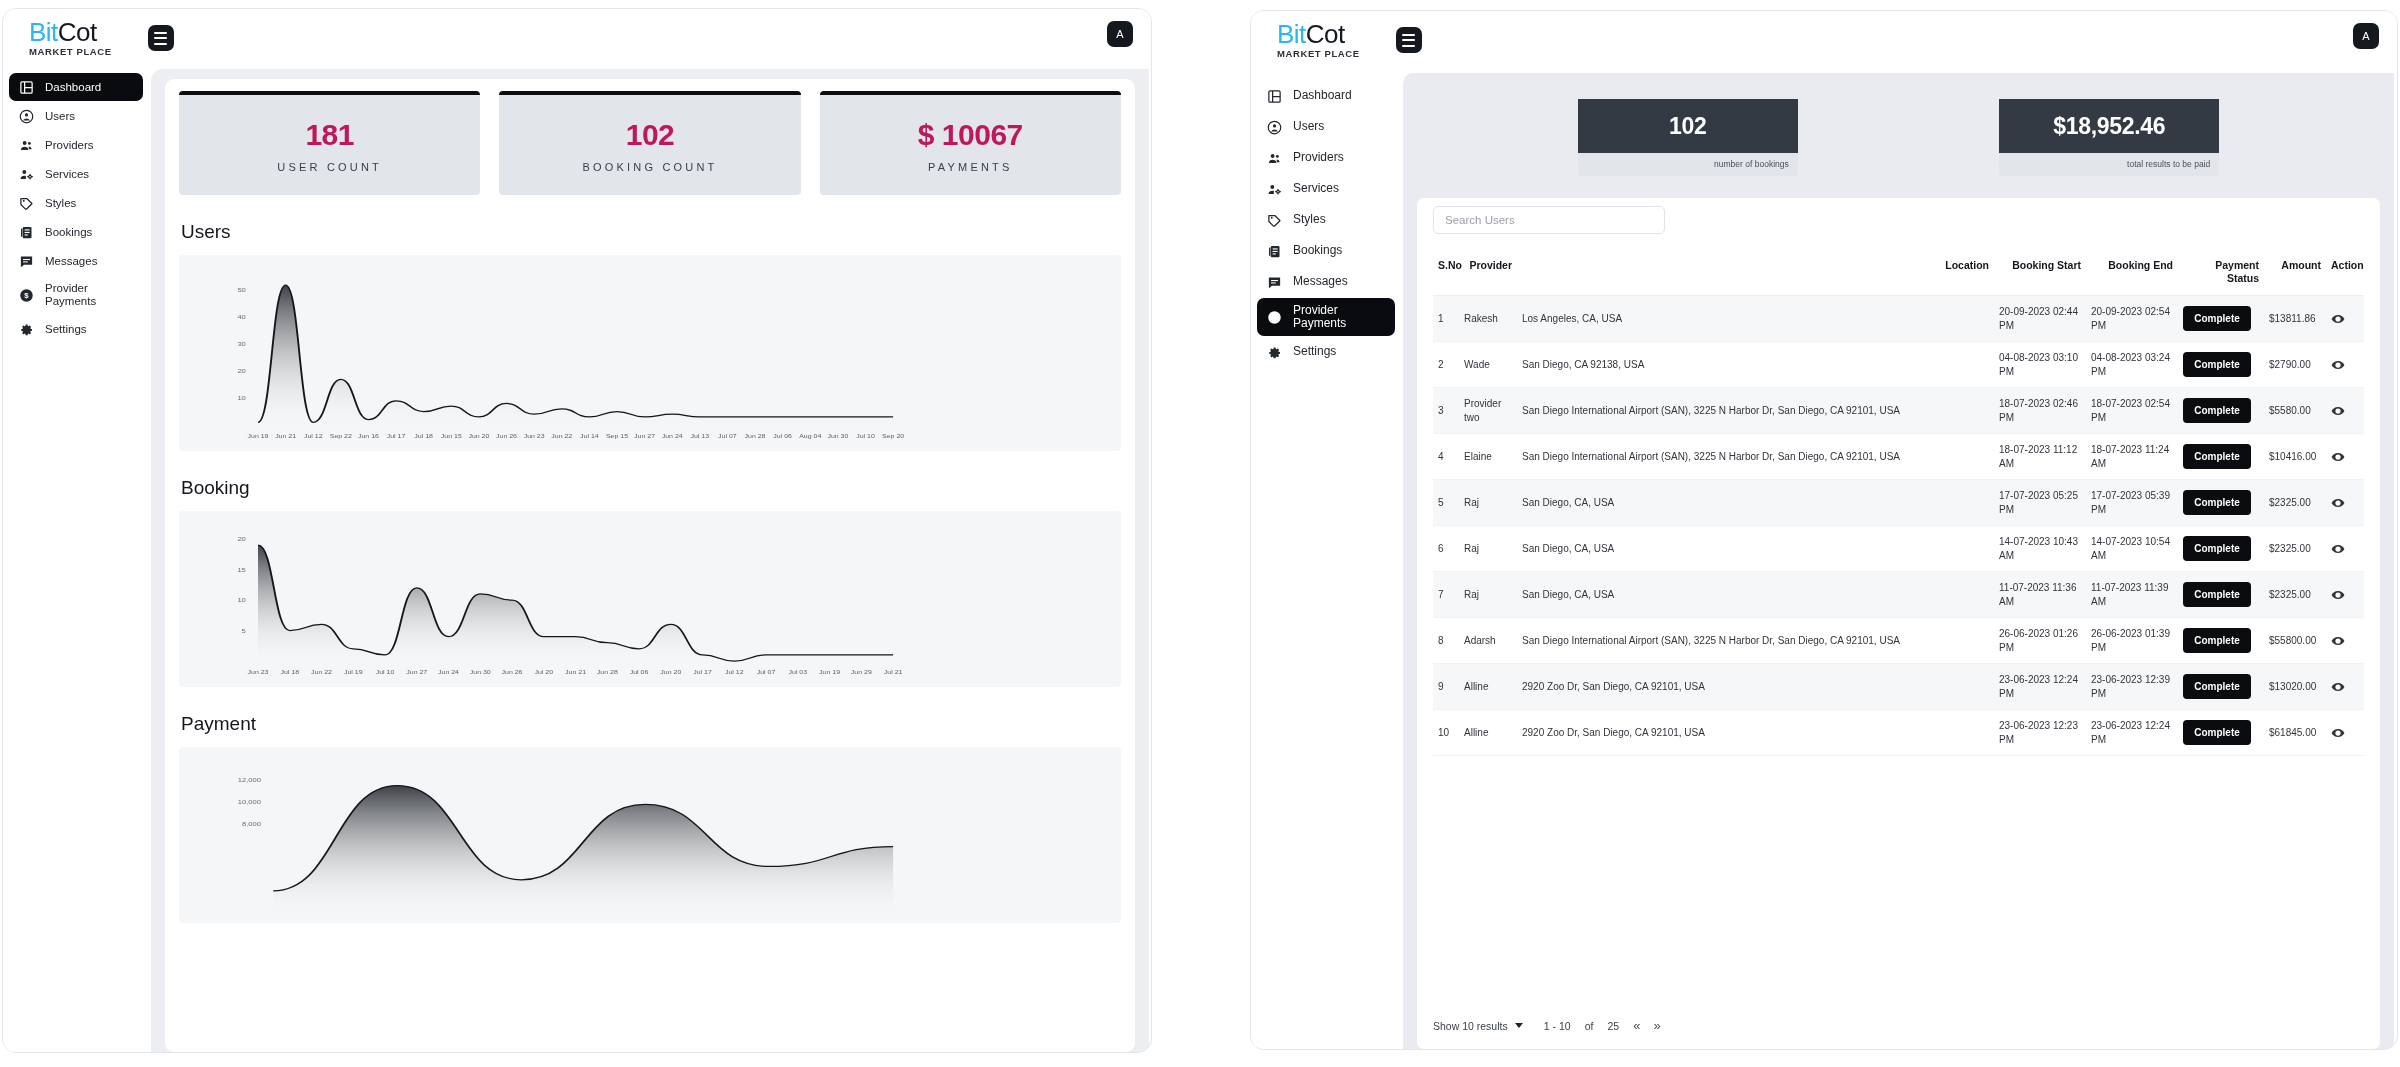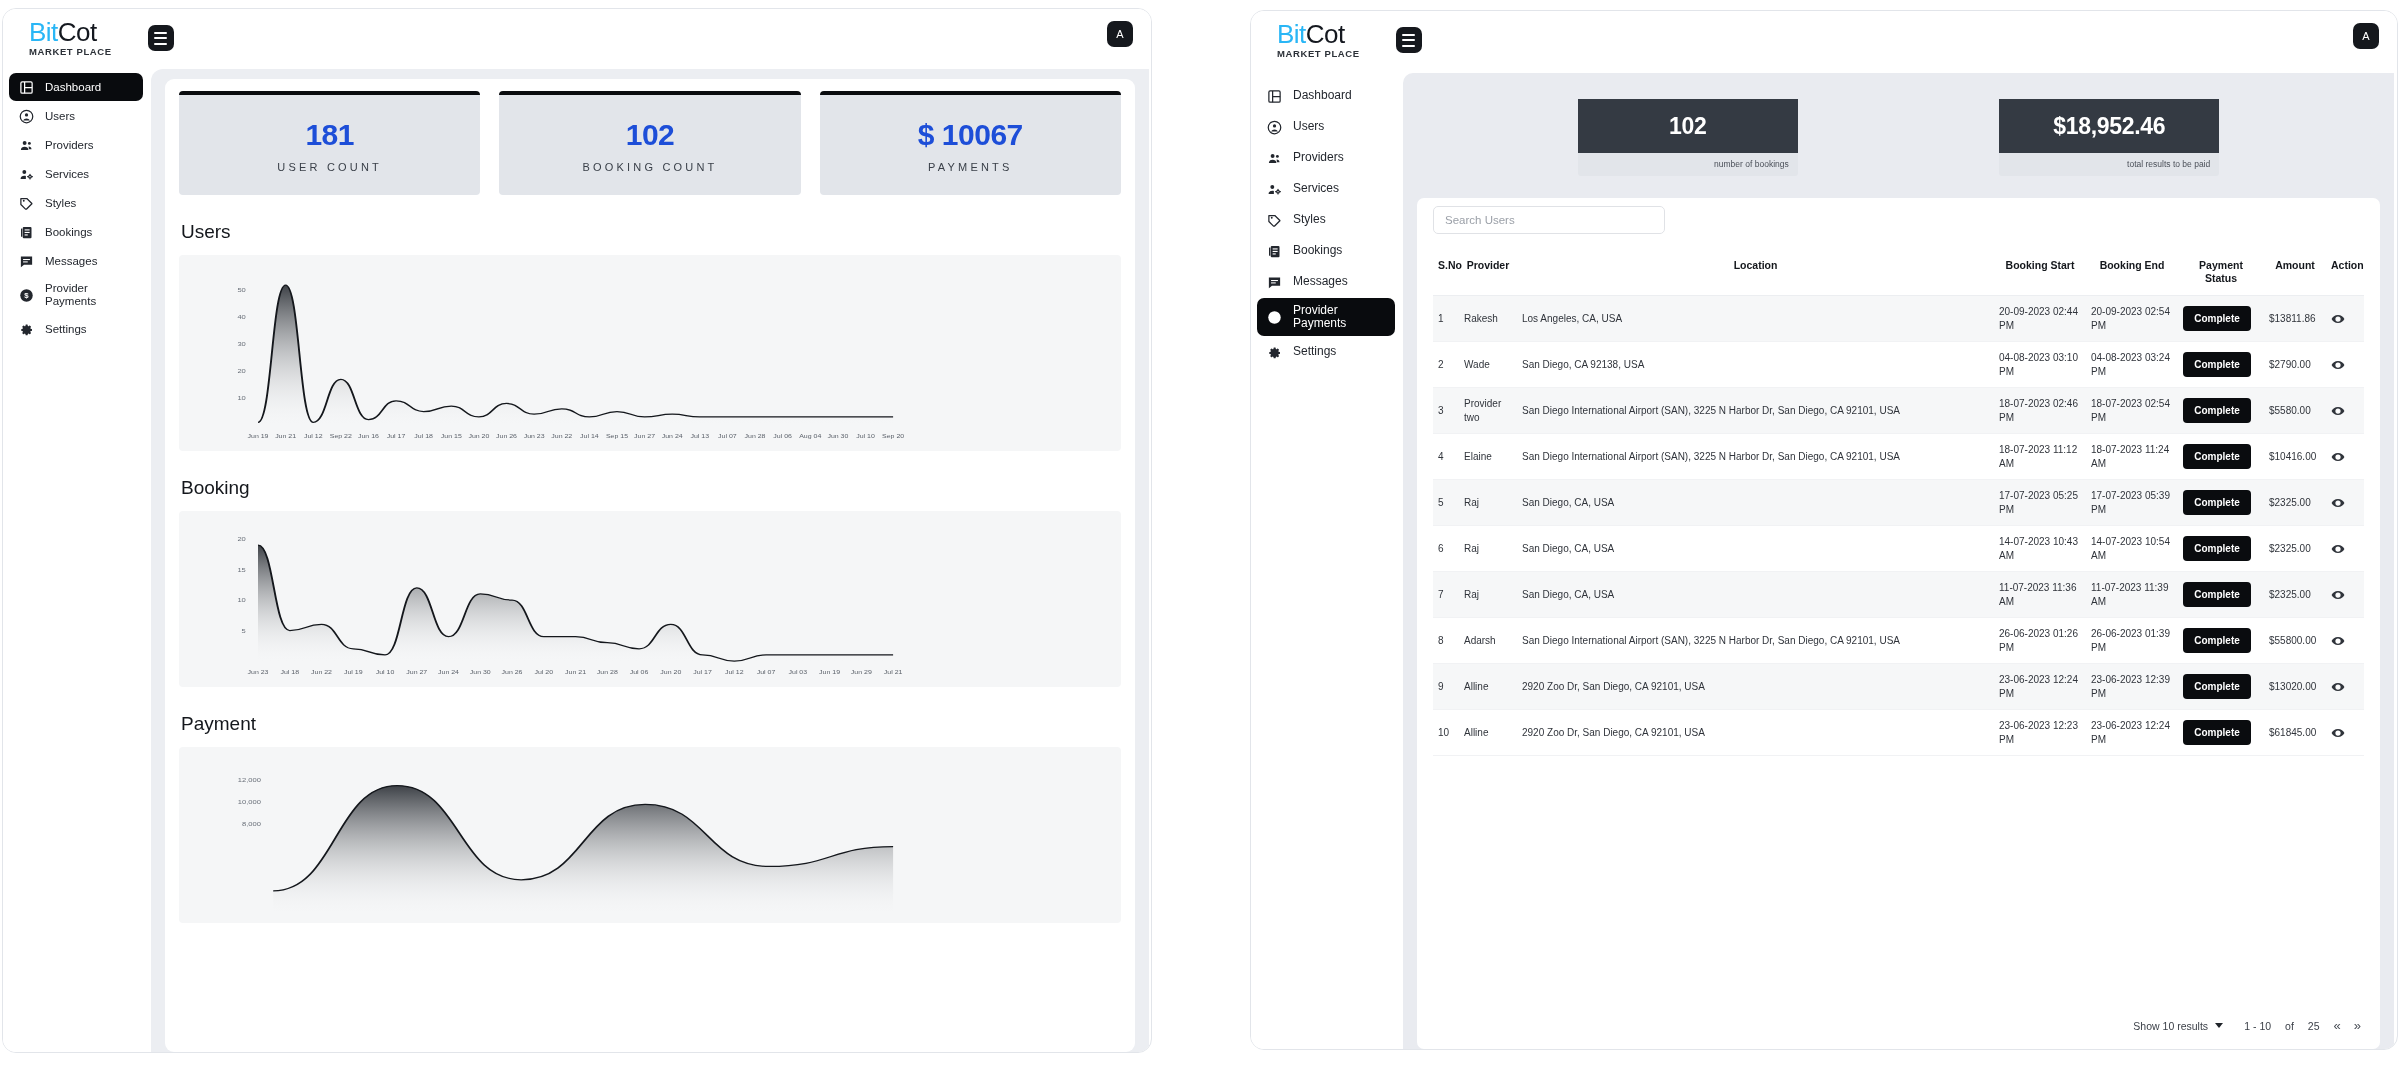--- a/index.html
+++ b/index.html
@@ -113,21 +113,21 @@
   .stat-card {
     flex: 1 1 0;
     background: #e2e5ea;
     border-top: 4px solid #0a0c0f;
     border-radius: 4px;
     height: 104px;
     display: flex; flex-direction: column;
     align-items: center; justify-content: center;
     gap: 9px;
   }
-  .stat-num { font-size: 30px; font-weight: 700; color: #1d4ed8; letter-spacing: -0.5px; }
+  .stat-num { font-size: 30px; font-weight: 700; color: #be185d; letter-spacing: -0.5px; }
   .stat-lbl { font-size: 11px; letter-spacing: 3.2px; color: #3a4049; font-weight: 500; }
 
   .sec-title { font-size: 19px; color: #14171c; margin: 26px 0 12px 2px; font-weight: 400; }
   .chart-box {
     background: #f5f6f7;
     border-radius: 4px;
     height: 196px;
     position: relative;
     overflow: hidden;
   }
@@ -177,21 +177,21 @@
     font-size: 11.5px;
     color: #4a4f57;
     font-family: "Liberation Sans", sans-serif;
     outline: none;
     background: #fff;
   }
   .search-input::placeholder { color: #9ba0a8; }
 
   table { width: 100%; border-collapse: collapse; margin-top: 19px; table-layout: fixed; }
   th {
-    text-align: center;
+    text-align: right;
     font-size: 10.5px;
     font-weight: 700;
     color: #14171c;
     padding: 6px 5px 11px 5px;
     vertical-align: top;
     line-height: 1.2;
     border-bottom: 1px solid #eceef1;
   }
   td {
     font-size: 10px;
@@ -218,21 +218,21 @@
     font-size: 10px; font-weight: 700;
     border-radius: 4px;
     width: 68px; height: 25px;
     border: none;
     cursor: pointer;
     font-family: "Liberation Sans", sans-serif;
   }
   .eye-ic { width: 14px; height: 14px; display: block; cursor: pointer; }
 
   .pager {
-    display: flex; align-items: center; justify-content: flex-end;
+    display: flex; align-items: center; justify-content: flex-start;
     gap: 14px;
     font-size: 10.5px; color: #3a3f47;
     padding: 14px 4px 16px 0;
     margin-top: auto;
   }
   .pager-sel { display: flex; align-items: center; gap: 7px; cursor: pointer; }
   .caret { width: 0; height: 0; border-left: 4.5px solid transparent; border-right: 4.5px solid transparent; border-top: 5px solid #20242a; }
   .pg-arrow { font-size: 13px; color: #4a4f57; cursor: pointer; letter-spacing: -1px; }
   .pg-range { min-width: 34px; text-align: right; }
 

